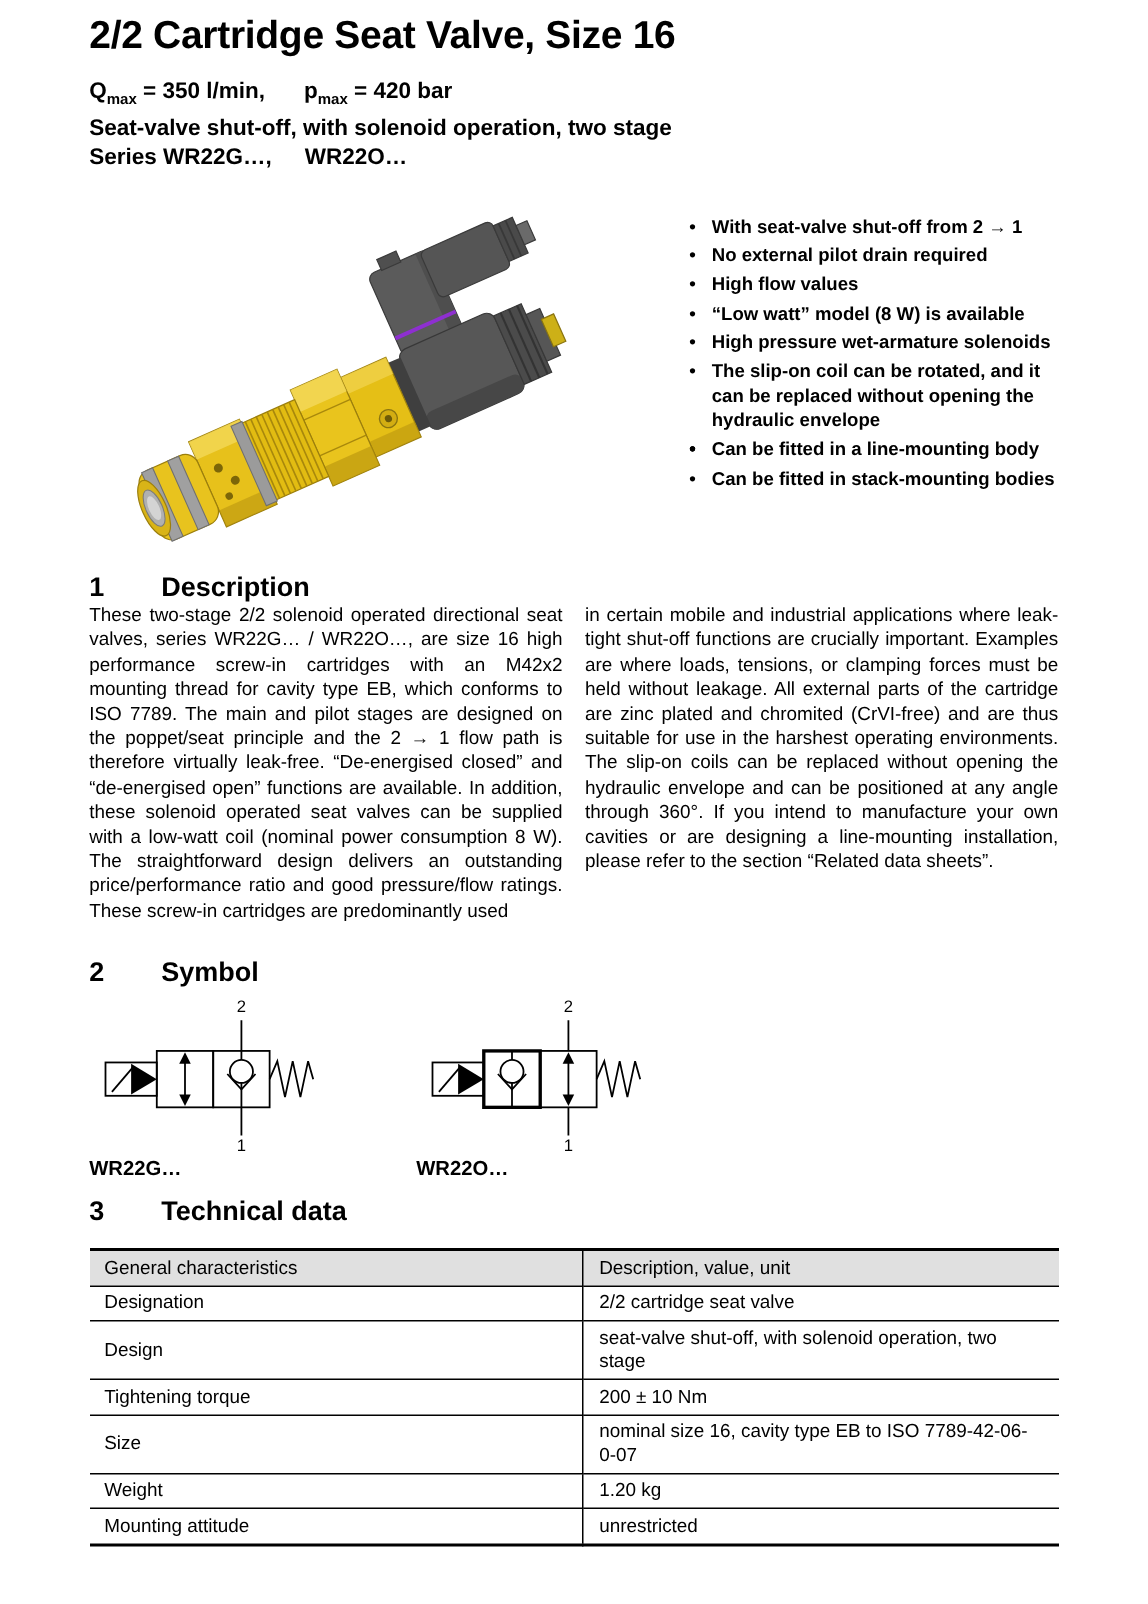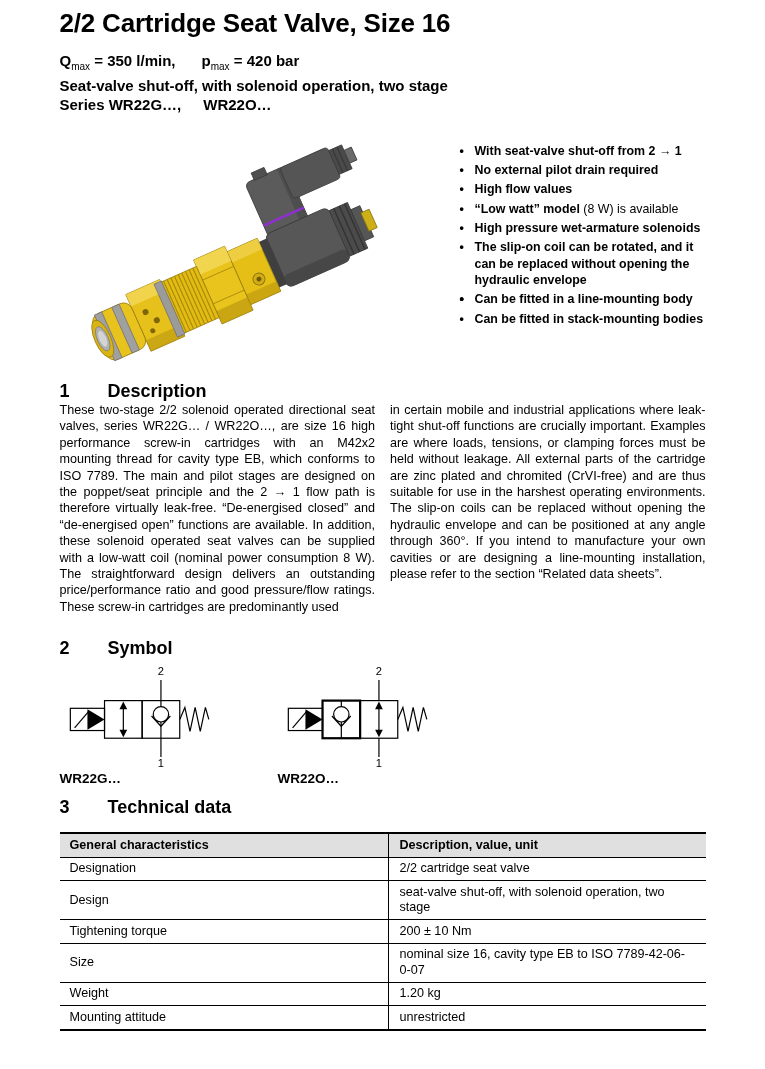--- a/index.html
+++ b/index.html
@@ -4,35 +4,35 @@
 <style>
   * { margin:0; padding:0; box-sizing:border-box; }
   html,body { background:#fff; }
   .page {
     width:670px; height:1069px; margin:0 auto; background:#fff; color:#000;
     font-family:"Liberation Sans", sans-serif; padding:8px 12px 0 12px;
     overflow:hidden; position:relative;
   }
   h1.title { font-size:26px; font-weight:bold; letter-spacing:-0.2px; margin-bottom:12px; }
   .spec-line { font-size:15px; font-weight:bold; line-height:19px; }
-  .spec-line sub { font-size:10px; font-weight:normal; }
+  .spec-line sub { font-size:10px; font-weight:bold; }
   .spec-p { margin-left:26px; }
   .subtitle, .series { font-size:15px; font-weight:bold; line-height:19px; }
   .series-b { margin-left:22px; }
 
   .hero { display:flex; margin-top:28px; height:232px; }
   .photo-wrap { flex:0 0 400px; }
   .features { flex:1; padding-top:1px; }
   .features ul { list-style:none; }
   .features li {
     font-size:12.4px; font-weight:bold; line-height:16.6px; margin-bottom:2.6px;
     padding-left:15px; position:relative;
   }
   .features li .bullet { position:absolute; left:0; top:0; }
-  .features li .rest { font-weight:normal; }
+  .features li .rest { font-weight:bold; }
 
   .section-head { display:flex; font-size:18px; font-weight:bold; line-height:22px; }
   .section-head .sec-num { width:48px; }
   .sec1 { margin-top:6px; }
   .desc-cols { display:flex; gap:15px; }
   .desc-col { flex:1 1 0; font-size:12.6px; line-height:16.4px; text-align:justify; }
 
   .sec2 { margin-top:22px; }
   .symbols { display:flex; gap:28px; margin-top:4px; }
   .symbol-block { width:190px; }
@@ -41,21 +41,21 @@
 
   .sec3 { margin-top:10px; }
   table.tech {
     width:100%; border-collapse:collapse; margin-top:14px;
     font-size:12.6px; border-top:2px solid #000; border-bottom:2px solid #000;
   }
   table.tech th, table.tech td {
     border-bottom:1.5px solid #000; padding:3.5px 10px; text-align:left;
     vertical-align:middle; line-height:15.5px;
   }
-  table.tech th { background:#e0e0e0; font-weight:bold;margin-left:32px; }
+  table.tech th { background:#e0e0e0; font-weight:normal;margin-left:32px; }
   table.tech th:first-child, table.tech td:first-child { width:51%; border-right:1px solid #000; }
 </style>
 </head>
 <body>
 
 <div class="page">
 
   <h1 class="title">2/2 Cartridge Seat Valve, Size 16</h1>
 
   <div class="spec-line">

